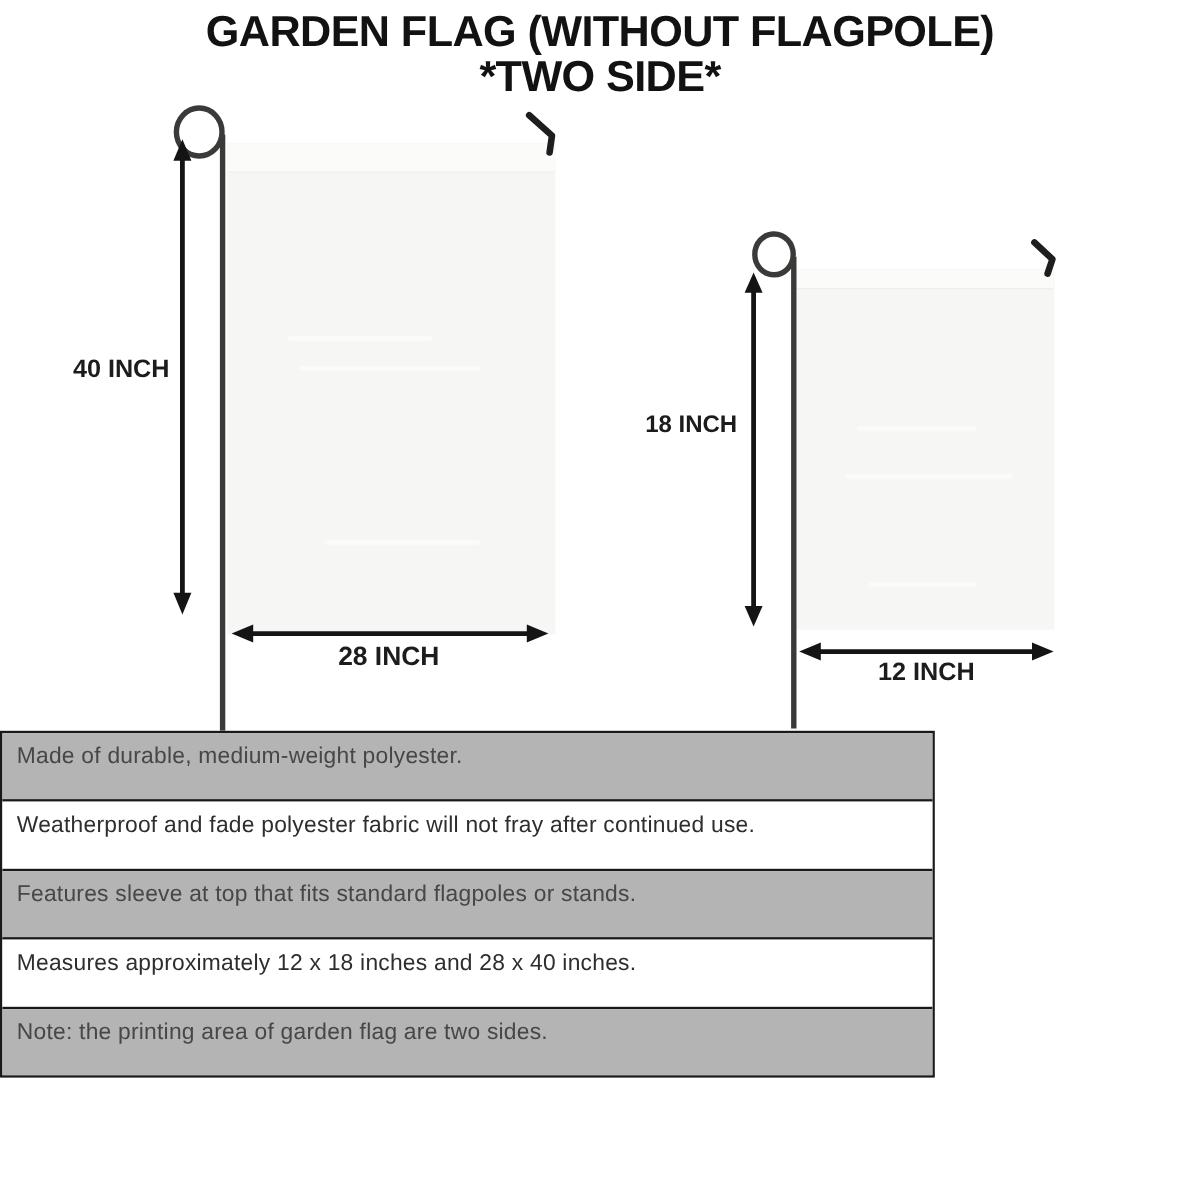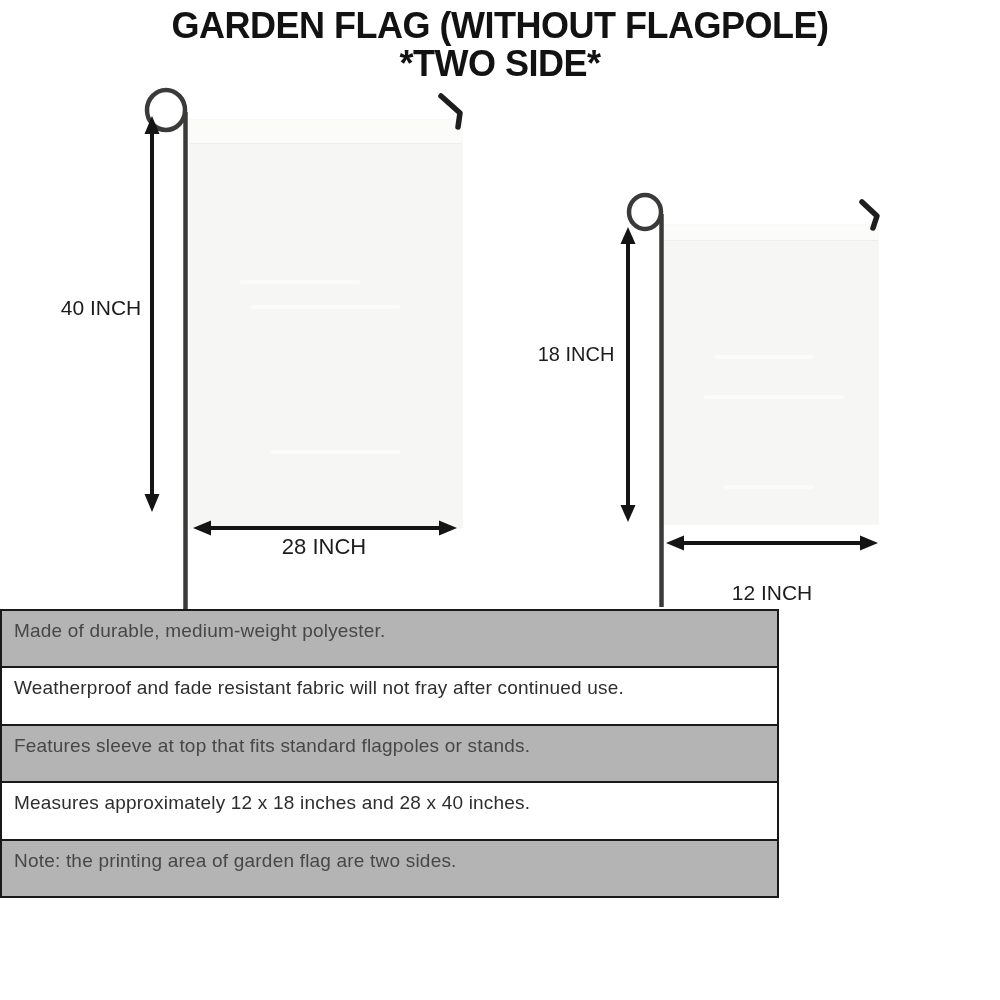--- a/index.html
+++ b/index.html
@@ -68,28 +68,28 @@
     left: 0; top: 0;
     width: 1000px; height: 1000px;
     pointer-events: none;
   }
 
   
   .dim-label {
     position: absolute;
     width: 150px;
     text-align: center;
-    font-weight: 400;
+    font-weight: 700;
     color: #1c1c1c;
     letter-spacing: 0px;
   }
   .dim-40 { left: 26px;  top: 296px; font-size: 21px; }
   .dim-28 { left: 249px; top: 534px; font-size: 22px; }
   .dim-18 { left: 501px; top: 343px; font-size: 20px; }
-  .dim-12 { left: 697px; top: 549px; font-size: 21px; margin-top: 32px; }
+  .dim-12 { left: 697px; top: 549px; font-size: 21px; }
 
   
   .spec-table {
     position: absolute;
     left: 0;
     top: 609px;
     width: 779px;
     height: 289px;
     border: 2px solid #191919;
     display: flex;
@@ -167,19 +167,19 @@
     </g>
   </svg>
 
   <div class="dim-label dim-40">40 INCH</div>
   <div class="dim-label dim-28">28 INCH</div>
   <div class="dim-label dim-18">18 INCH</div>
   <div class="dim-label dim-12">12 INCH</div>
 
   <div class="spec-table">
     <div class="spec-row gray">Made of durable, medium-weight polyester.</div>
-    <div class="spec-row white">Weatherproof and fade resistant fabric will not fray after continued use.</div>
+    <div class="spec-row white">Weatherproof and fade polyester fabric will not fray after continued use.</div>
     <div class="spec-row gray">Features sleeve at top that fits standard flagpoles or stands.</div>
     <div class="spec-row white">Measures approximately 12 x 18 inches and 28 x 40 inches.</div>
     <div class="spec-row gray">Note: the printing area of garden flag are two sides.</div>
   </div>
 
 </div>
 
 </body></html>

